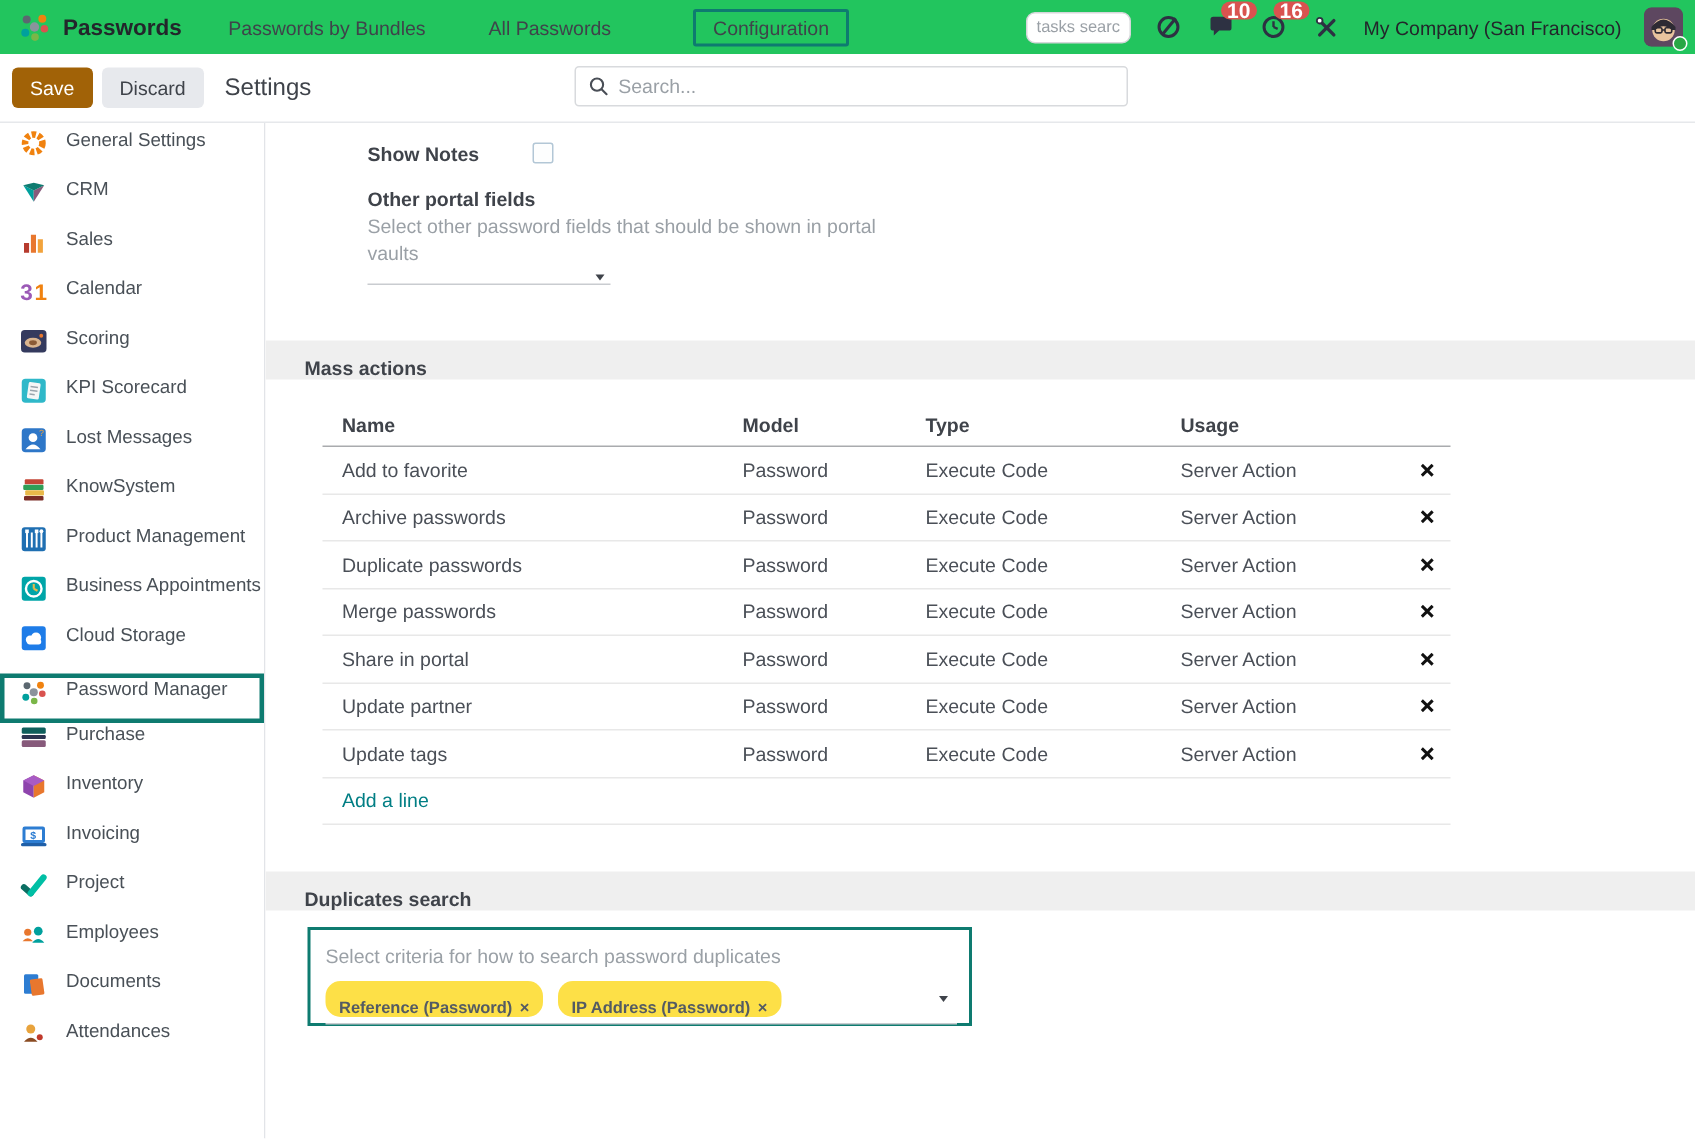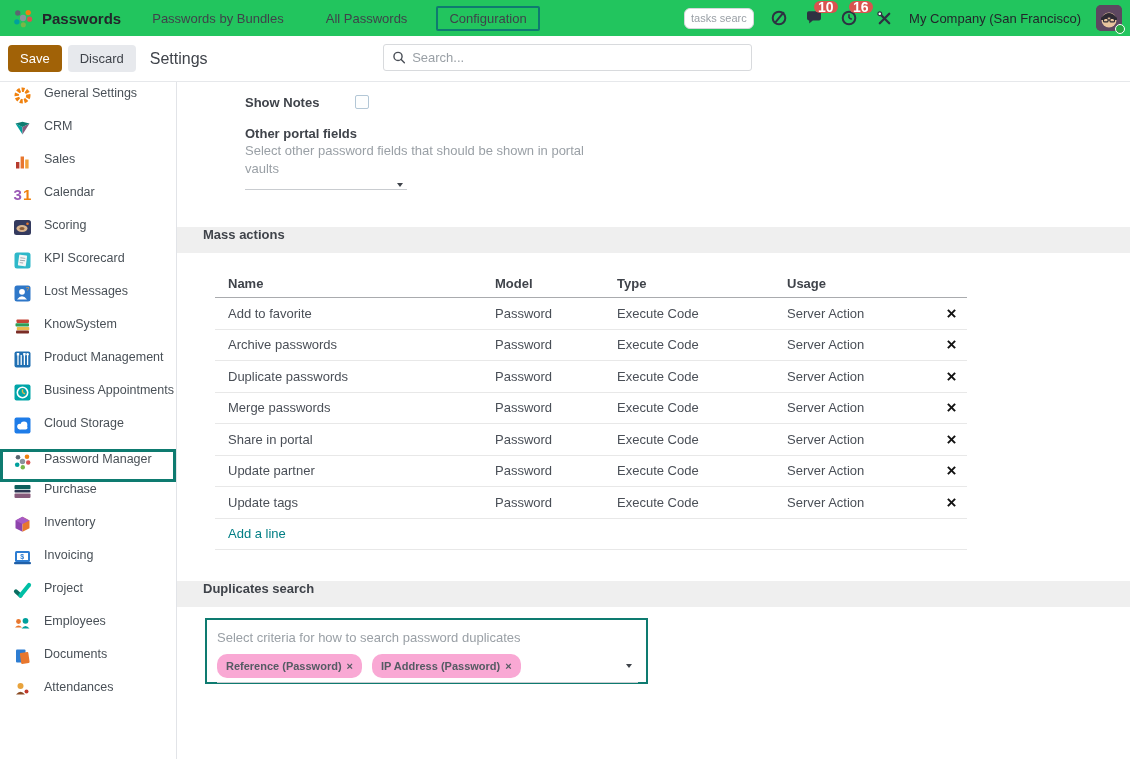--- a/index.html
+++ b/index.html
@@ -4,21 +4,21 @@
 <style>
   * { margin:0; padding:0; box-sizing:border-box; }
   html,body { width:1130px; height:759px; font-family:"Liberation Sans",sans-serif; background:#fff; color:#4a4f57; overflow:hidden; }
 
   
   .topbar { height:36px; display:flex; align-items:center; padding:0 8px 0 12px; background:#22c55e; }
   .logo-wrap { width:22px; height:22px; margin-right:8px; }
   .app-name { font-size:15px; font-weight:700; color:#23262b; margin-right:18px; }
   .nav-items { display:flex; align-items:center; gap:16px; }
   .nav-item { font-size:13px; color:#3f434a; padding:5px 13px; cursor:pointer; border-radius:2px; }
-  .nav-item.highlighted { border:2px solid #0e7b70; padding:3px 11px; }
+  .nav-item.highlighted { border:2px solid #0e7b70; padding:3px 11px;margin-left:26px; }
   .topbar-right { margin-left:auto; display:flex; align-items:center; gap:15px; }
   .tasks-search { width:70px; height:21px; border:1px solid #d5d7da; border-radius:6px; font-size:11px; color:#8a9097; padding:0 6px; font-family:"Liberation Sans",sans-serif; outline:none; }
   .tasks-search::placeholder { color:#9aa0a6; }
   .systray-btn { position:relative; width:20px; height:20px; display:flex; align-items:center; justify-content:center; cursor:pointer; }
   .badge { position:absolute; top:-7px; left:10px; background:#d9534f; color:#fff; font-size:14px; font-weight:700; border-radius:8px; padding:1px 4px; line-height:10px; }
   .company-name { font-size:13px; color:#23262b; white-space:nowrap; }
   .avatar { position:relative; width:26px; height:26px; border-radius:5px; background:#5d4760; overflow:visible; }
   .avatar svg { border-radius:5px; }
   .presence-dot { position:absolute; right:-3px; bottom:-3px; width:10px; height:10px; border-radius:50%; background:#28a745; border:1.5px solid #fff; }
 
@@ -47,38 +47,38 @@
   .field-label { font-size:13px; font-weight:700; color:#3f434a; }
   .checkbox { width:14px; height:14px; border:1px solid #b3c7d6; border-radius:2px; background:#fdfefe; cursor:pointer; }
   .lbl-portal { margin:14px 0 0 68px; height:16px; }
   .help-text { font-size:13px; color:#9aa0a6; line-height:18px; }
   .help-portal { margin:2px 0 0 68px; width:345px; height:36px; }
   .dd-field { margin:0 0 0 68px; width:162px; height:12px; border-bottom:1px solid #c9ccd0; position:relative; cursor:pointer; }
   .caret { width:0; height:0; border-left:3.5px solid transparent; border-right:3.5px solid transparent; border-top:4.5px solid #3f434a; }
   .dd-field .caret { position:absolute; right:4px; bottom:2px; }
 
   
-  .section-band { height:26px; background:#efefef; display:flex; align-items:flex-start; padding-left:26px; }
+  .section-band { height:26px; background:#efefef; display:flex; align-items:flex-end; padding-left:26px; }
   .section-band span { font-size:13px; font-weight:700; color:#3f434a; }
   .band-mass { margin-top:37px; }
   .band-dup { margin-top:31px; }
 
   
   .ma-table { margin:16px 0 0 38px; width:752px; font-size:13px; }
   .t-head { display:grid; grid-template-columns:280px 122px 170px 148px 32px; height:29px; align-items:center; border-bottom:1px solid #a9abae; font-weight:700; color:#3f434a; }
   .t-row { display:grid; grid-template-columns:280px 122px 170px 148px 32px; height:31.5px; align-items:center; border-bottom:1px solid #e8e8e8; color:#4a4f57; }
   .c-name { padding-left:13px; }
   .t-del { justify-self:center; cursor:pointer; display:flex; }
   .t-addline { height:31px; display:flex; align-items:center; border-bottom:1px solid #e8e8e8; }
   .addline-link { margin-left:13px; color:#017e84; font-size:13px; cursor:pointer; }
 
   
   .criteria-box { margin:11px 0 0 28px; width:443px; height:66px; border:2.5px solid #0e7b70; padding:9px 12px 0 10px; }
   .tags-field { margin:7px 0 0 0; display:flex; align-items:center; border-bottom:1px solid #c9ccd0; padding-bottom:4px; width:421px; }
-  .tag-pill { background:#f9a8d4; border-radius:10px; height:20px; display:flex; align-items:center; padding:12px 9px; font-size:11px; font-weight:700; color:#545b63; margin-right:10px; gap:5px; }
+  .tag-pill { background:#fde047; border-radius:10px; height:20px; display:flex; align-items:flex-start; padding:12px 9px; font-size:11px; font-weight:700; color:#545b63; margin-right:10px; gap:5px; }
   .tag-x { font-size:11px; color:#545b63; cursor:pointer; font-weight:700; }
   .tags-field .caret { margin-left:auto; margin-right:6px; }
 </style>
 </head>
 <body>
 
 <div class="topbar">
   <span class="logo-wrap">
     <svg viewBox="0 0 19 19" width="22" height="22">
         <circle cx="9.5" cy="9.5" r="2.7" fill="#8b939c"></circle>

